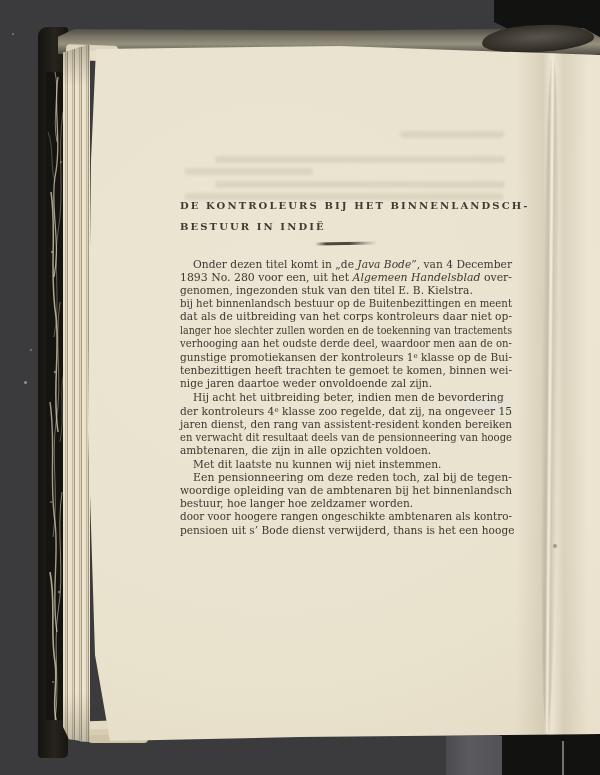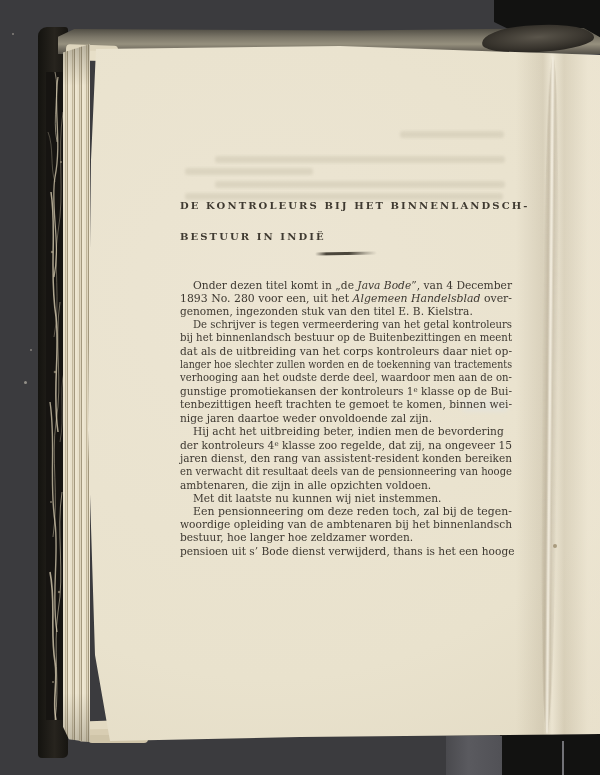--- a/index.html
+++ b/index.html
@@ -51,25 +51,25 @@
     border-radius:50%;transform:rotate(.5deg);filter:blur(.4px);}
   .crease-speck{position:absolute;left:553px;top:544px;width:4px;height:4px;border-radius:50%;
     background:#8a7a58;opacity:.65;}
   
   .ghost{position:absolute;height:7px;background:#c6bfa9;opacity:.42;filter:blur(1.6px);border-radius:3px;}
   .smudge{position:absolute;background:#dde3e6;opacity:.35;filter:blur(2px);border-radius:4px;}
   
   .textblock{position:absolute;left:180px;top:201px;width:332px;color:var(--ink,#3d3831);}
   .headline{font-weight:bold;font-size:10px;line-height:10px;letter-spacing:2.1px;
     text-align:left;white-space:nowrap;color:var(--heading_ink,#3f3a31);}
-  .headline.l2{margin-top:21px;}
+  .headline.l2{margin-top:11px;}
   .rule{width:62px;height:2.5px;margin:10px auto 0;
     background:linear-gradient(90deg,rgba(58,53,43,0),rgba(58,53,43,.9) 18%,rgba(58,53,43,.9) 55%,rgba(58,53,43,.3) 82%,rgba(58,53,43,0));
     transform:rotate(-1.2deg);border-radius:2px;}
-  .paras{margin-top:24px;font-size:10.6px;line-height:13.2px;}
+  .paras{margin-top:13px;font-size:10.6px;line-height:13.2px;}
   .line{white-space:nowrap;overflow:visible;}
   .line.first{padding-left:13px;}
   .linetext{display:inline-block;white-space:nowrap;transform-origin:0 50%;}
   .paras em{font-style:italic;}
   .paras sup{font-size:7px;vertical-align:3px;letter-spacing:0;}
 </style>
 </head>
 <body>
 
 <div id="canvas">
@@ -136,21 +136,20 @@
     <div class="headline l1">DE KONTROLEURS BIJ HET BINNENLANDSCH-</div>
     <div class="headline l2">BESTUUR IN INDIË</div>
     <div class="rule"></div>
     <div class="paras">
         <div class="para">
           <div class="line first"><span class="linetext" style="transform: scaleX(1.0085);"><span>Onder dezen titel komt in „de </span><em>Java Bode</em><span>”, van 4 December</span></span></div>
           <div class="line"><span class="linetext" style="transform: scaleX(1.0279);"><span>1893 No. 280 voor een, uit het </span><em>Algemeen Handelsblad</em><span> over-</span></span></div>
           <div class="line last"><span class="linetext"><span>genomen, ingezonden stuk van den titel E. B. Kielstra.</span></span></div>
         </div>
         <div class="para">
-          <div class="line first"><span class="linetext" style="transform: scaleX(0.955);"><span>De schrijver is tegen vermeerdering van het getal kontroleurs</span></span></div>
           <div class="line"><span class="linetext" style="transform: scaleX(0.958);"><span>bij het binnenlandsch bestuur op de Buitenbezittingen en meent</span></span></div>
           <div class="line"><span class="linetext" style="transform: scaleX(1.0082);"><span>dat als de uitbreiding van het corps kontroleurs daar niet op-</span></span></div>
           <div class="line"><span class="linetext" style="transform: scaleX(0.895);"><span>langer hoe slechter zullen worden en de toekenning van tractements</span></span></div>
           <div class="line"><span class="linetext" style="transform: scaleX(0.9537);"><span>verhooging aan het oudste derde deel, waardoor men aan de on-</span></span></div>
           <div class="line"><span class="linetext" style="transform: scaleX(0.9984);"><span>gunstige promotiekansen der kontroleurs 1</span><sup>e</sup><span> klasse op de Bui-</span></span></div>
           <div class="line"><span class="linetext" style="transform: scaleX(1.0032);"><span>tenbezittigen heeft trachten te gemoet te komen, binnen wei-</span></span></div>
           <div class="line last"><span class="linetext"><span>nige jaren daartoe weder onvoldoende zal zijn.</span></span></div>
         </div>
         <div class="para">
           <div class="line first"><span class="linetext" style="transform: scaleX(1.0044);"><span>Hij acht het uitbreiding beter, indien men de bevordering</span></span></div>
@@ -161,18 +160,19 @@
         </div>
         <div class="para">
           <div class="line first last"><span class="linetext"><span>Met dit laatste nu kunnen wij niet instemmen.</span></span></div>
         </div>
         <div class="para">
           <div class="line first"><span class="linetext" style="transform: scaleX(1.0306);"><span>Een pensionneering om deze reden toch, zal bij de tegen-</span></span></div>
           <div class="line"><span class="linetext" style="transform: scaleX(1.006);"><span>woordige opleiding van de ambtenaren bij het binnenlandsch</span></span></div>
           <div class="line last"><span class="linetext"><span>bestuur, hoe langer hoe zeldzamer worden.</span></span></div>
         </div>
         <div class="para">
+          <div class="line"><span class="linetext" style="transform: scaleX(0.9828);"><span>door voor hoogere rangen ongeschikte ambtenaren als kontro-</span></span></div>
           <div class="line last"><span class="linetext"><span>pensioen uit s’ Bode dienst verwijderd, thans is het een hooge</span></span></div>
         </div>
       </div>
   </div>
 
 </div>
 
 </body></html>

